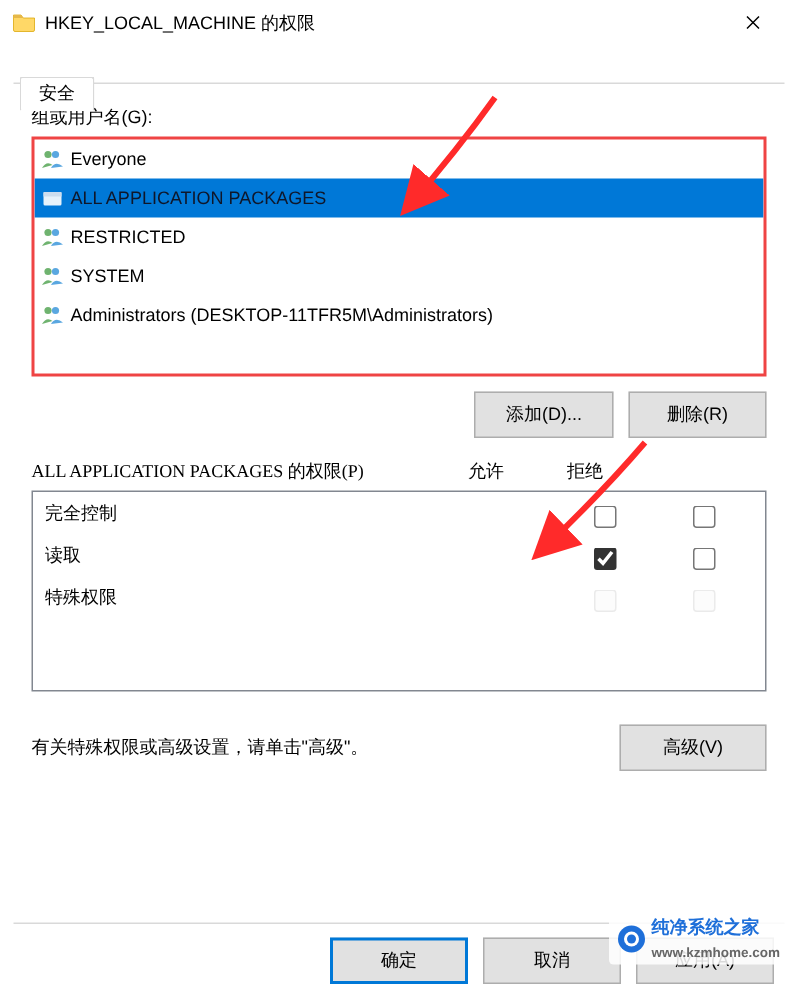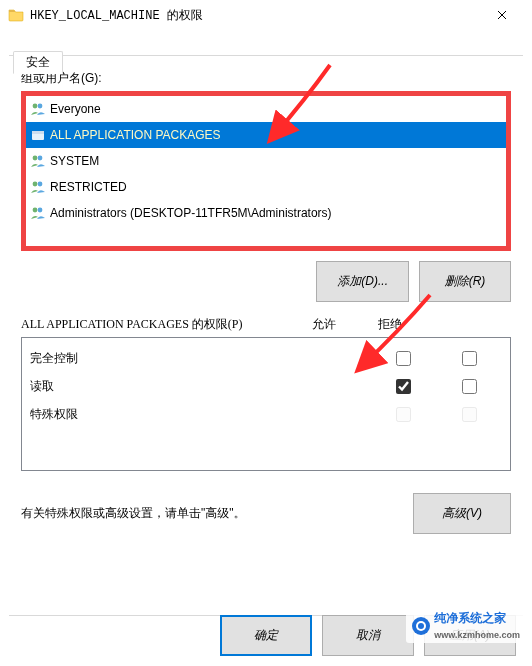--- a/index.html
+++ b/index.html
@@ -19,21 +19,21 @@
     display: flex;
     align-items: center;
     padding: 0 8px;
     background: #fff;
   }
   .folder-icon {
     width: 16px; height: 16px;
     margin-right: 6px;
     flex-shrink: 0;
   }
-  .title-text { flex: 1; font-size: 12px; font-family: Liberation Mono, monospace; }
+  .title-text { flex: 1; font-size: 12px; }
   .close-btn {
     width: 44px; height: 30px;
     display: flex; align-items: center; justify-content: center;
     font-size: 14px;
   }
   .tabstrip {
     position: relative;
     height: 26px;
     border-bottom: 1px solid #d9d9d9;
     margin: 0 9px;
@@ -52,55 +52,54 @@
     font-size: 12px;
     border-radius: 2px 2px 0 0;
     margin-top: 17px;
   }
   .panel {
     margin: 0 9px;
     padding: 14px 12px 8px 12px;
   }
   .label-row { margin-bottom: 4px; }
   .listbox {
-    border: 5px solid #ef4444;
+    border: 2px solid #ef4444;
     width: 100%;
     height: 160px;
     overflow: hidden;
     background: #fff;
   }
   .list-row {
     height: 26px;
     display: flex;
     align-items: center;
     padding: 0 4px;
     gap: 4px;
     white-space: nowrap;
   }
   .list-row.selected {
     background: #0078d7;
-    color: #fef9c3;
+    color: #0f172a;
   }
   .list-row svg { flex-shrink: 0; }
   .btn-row {
     display: flex;
     justify-content: flex-end;
     gap: 10px;
     margin-top: 10px;
   }
   button.win {
-    height: 41px;
+    height: 31px;
     padding: 0 20px;
     min-width: 92px;
     background: #e1e1e1;
     border: 1px solid #adadad;
     font-family: inherit;
     font-size: 12px;
     cursor: pointer;
-    font-style: italic;
   }
   button.win.primary {
     border: 2px solid #0078d7;
     background: #e1e1e1;
     margin-left: 36px;
   }
   .perm-label {
     margin-top: 14px;
     margin-bottom: 4px;
     display: flex;
@@ -112,21 +111,21 @@
   .perm-col { width: 66px; text-align: center; }
   .perm-box {
     border: 1px solid #828790;
     width: 100%;
     height: 134px;
     padding: 6px 0;
   }
   .perm-row {
     height: 28px;
     display: flex;
-    align-items: center;
+    align-items: flex-start;
     padding: 0 8px;
   }
   .perm-row .name { flex: 1; }
   .perm-row .chk { width: 66px; display: flex; justify-content: center; }
   input[type=checkbox] {
     width: 15px; height: 15px;
     accent-color: #333;
   }
   input[type=checkbox].disabled {
     opacity: 0.45;
@@ -229,30 +228,30 @@
         </svg>
         <span>ALL APPLICATION PACKAGES</span>
       </div>
       <div class="list-row">
         <svg width="16" height="16" viewBox="0 0 16 16">
           <circle cx="5" cy="5" r="2.4" fill="#6fb36f"></circle>
           <circle cx="10" cy="5" r="2.4" fill="#5aa7e0"></circle>
           <path d="M1 14 q3 -5 7 -2" fill="#6fb36f"></path>
           <path d="M7 14 q3 -5 8 -1" fill="#5aa7e0"></path>
         </svg>
-        <span>SYSTEM</span>
+        <span>RESTRICTED</span>
       </div>
       <div class="list-row">
         <svg width="16" height="16" viewBox="0 0 16 16">
           <circle cx="5" cy="5" r="2.4" fill="#6fb36f"></circle>
           <circle cx="10" cy="5" r="2.4" fill="#5aa7e0"></circle>
           <path d="M1 14 q3 -5 7 -2" fill="#6fb36f"></path>
           <path d="M7 14 q3 -5 8 -1" fill="#5aa7e0"></path>
         </svg>
-        <span>RESTRICTED</span>
+        <span>SYSTEM</span>
       </div>
       <div class="list-row">
         <svg width="16" height="16" viewBox="0 0 16 16">
           <circle cx="5" cy="5" r="2.4" fill="#6fb36f"></circle>
           <circle cx="10" cy="5" r="2.4" fill="#5aa7e0"></circle>
           <path d="M1 14 q3 -5 7 -2" fill="#6fb36f"></path>
           <path d="M7 14 q3 -5 8 -1" fill="#5aa7e0"></path>
         </svg>
         <span>Administrators (DESKTOP-11TFR5M\Administrators)</span>
       </div>

